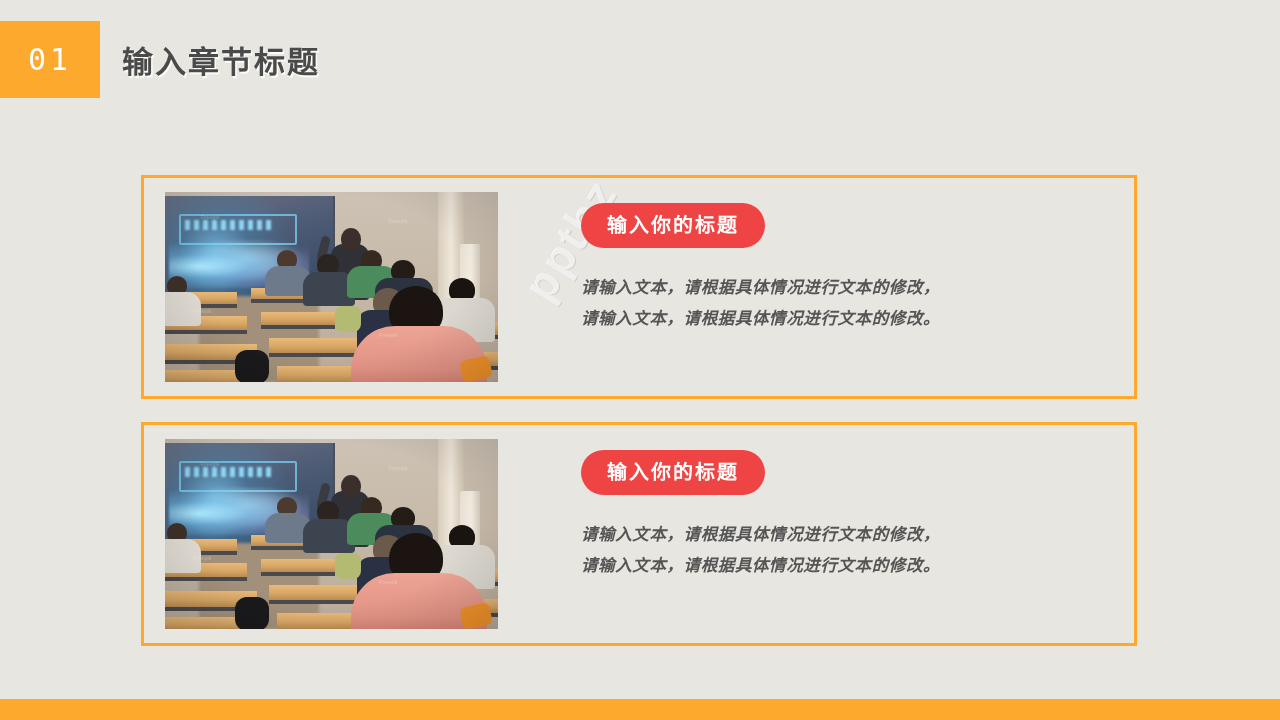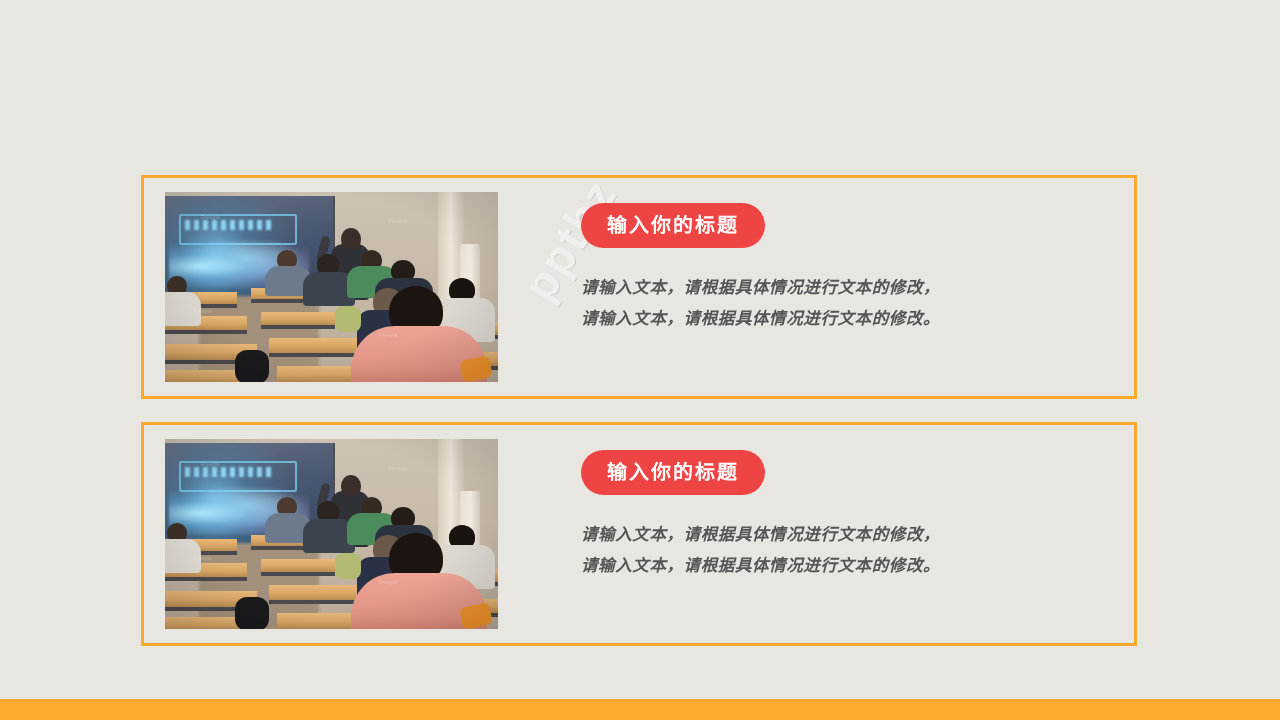--- a/index.html
+++ b/index.html
@@ -266,20 +266,26 @@
     width: 1280px;
     height: 21px;
     background: #fca92e;
   }
 </style>
 </head>
 <body>
 
 <div class="slide">
 
+  <div class="header">
+    <div class="chapter-badge">
+      <span class="chapter-badge-number">01</span>
+    </div>
+    <div class="header-title">输入章节标题</div>
+  </div>
 
   <div class="cards">
 
     <div class="card card-1">
       <div class="card-photo">
         <div class="photo-wall"></div>
         <div class="photo-doorframe"></div>
         <div class="photo-pillar"></div>
         <div class="photo-screen">
           <div class="photo-screen-box"></div>

